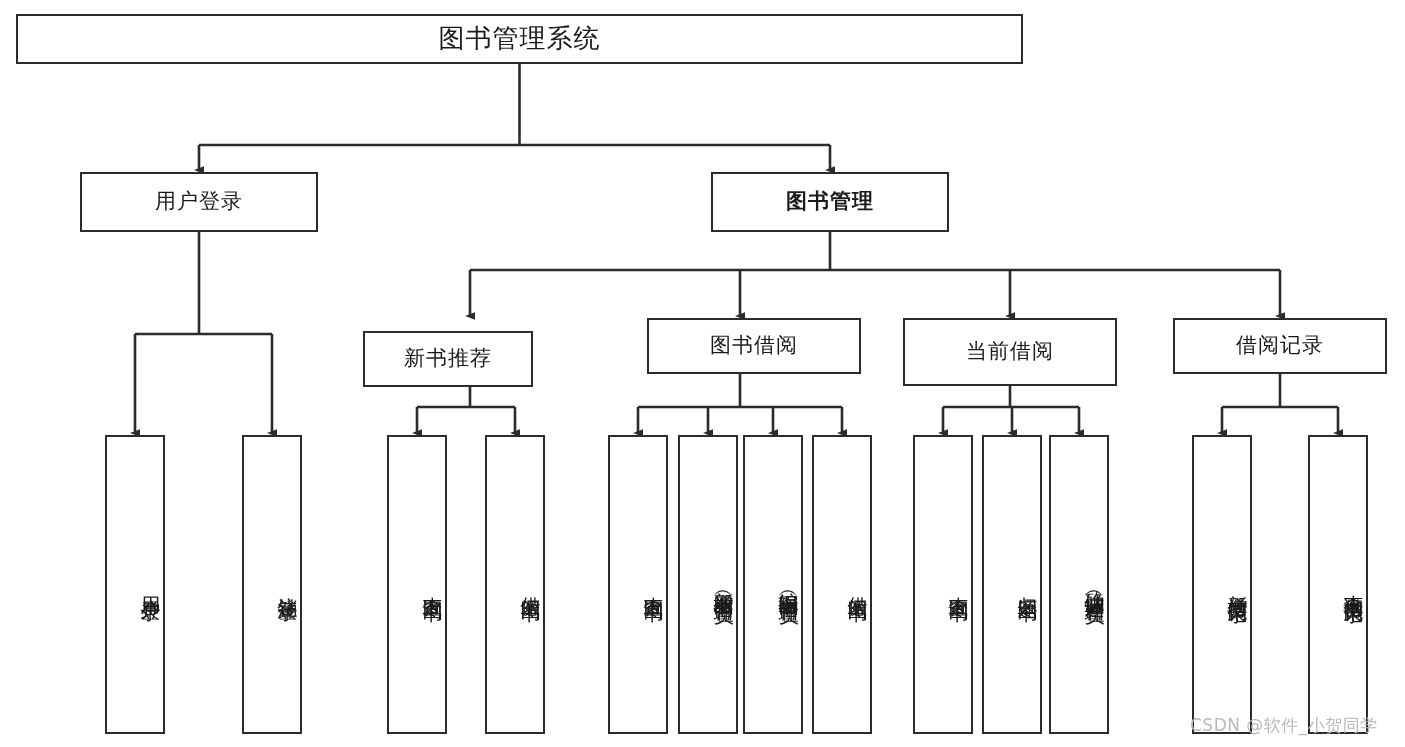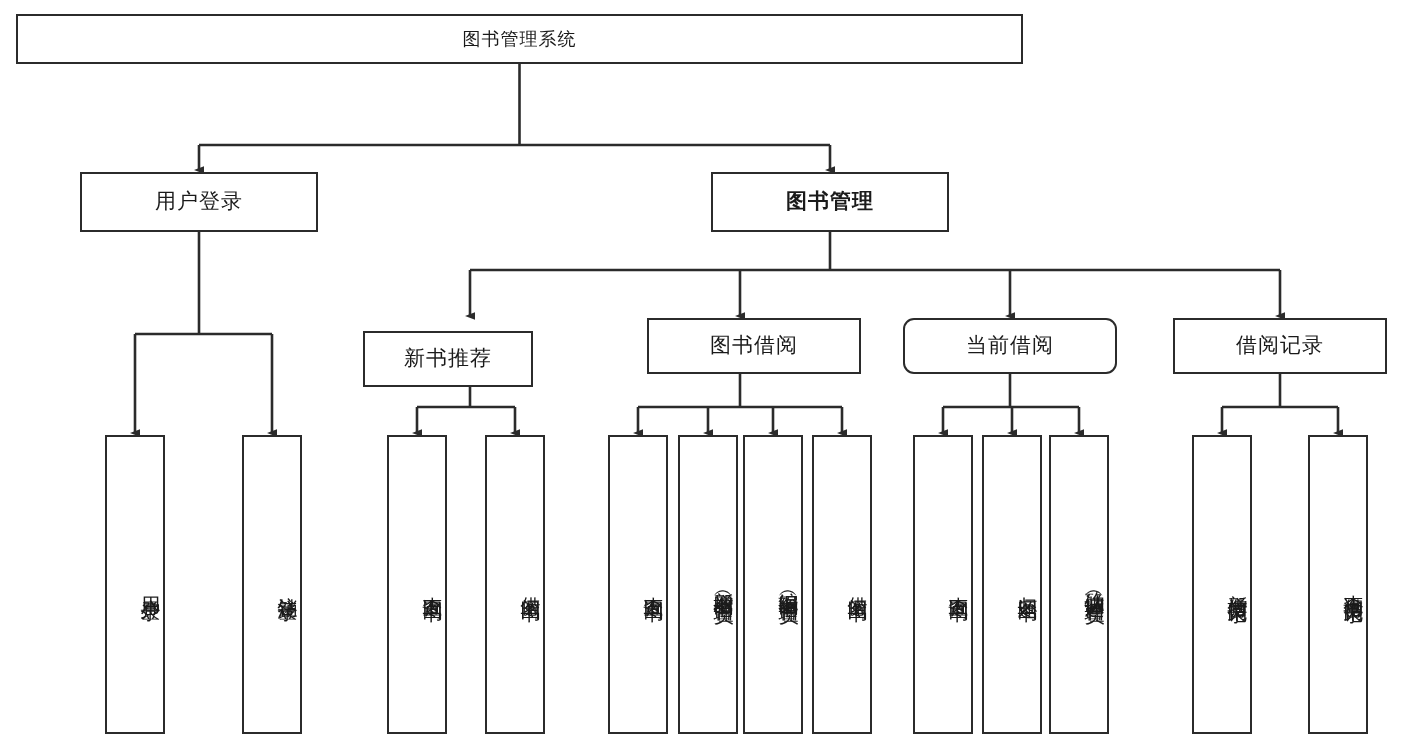--- a/index.html
+++ b/index.html
@@ -51,21 +51,21 @@
     align-items: flex-start;
     justify-content: center;
   }
   .node.vert .vtext {
     writing-mode: vertical-rl;
     text-orientation: upright;
     display: block;
     max-height: 100%;
   }
   #root-node {
-    font-size: 18px;
+    font-size: 26px;
   }
   .watermark {
     position: absolute;
     color: #b9b9b9;
     font-size: 17px;
     white-space: nowrap;
     letter-spacing: 0.5px;
   }
 </style>
 </head>
@@ -115,21 +115,21 @@
         <path d="M 1338 407 L 1338 433" marker-end="url(#arrow)"></path>
       </g>
   </svg>
 
   <div id="nodes-layer">
       <div class="node horiz" id="root-node" style="left: 16px; top: 14px; width: 1007px; height: 50px;">图书管理系统</div>
       <div class="node horiz" style="left: 80px; top: 172px; width: 238px; height: 60px;">用户登录</div>
       <div class="node horiz" style="left: 711px; top: 172px; width: 238px; height: 60px; font-weight: bold;">图书管理</div>
       <div class="node horiz" style="left: 363px; top: 331px; width: 170px; height: 56px;">新书推荐</div>
       <div class="node horiz" style="left: 647px; top: 318px; width: 214px; height: 56px;">图书借阅</div>
-      <div class="node horiz" style="left: 903px; top: 318px; width: 214px; height: 56px; border-radius: 11px;">当前借阅</div>
+      <div class="node horiz" style="left: 903px; top: 318px; width: 214px; height: 68px;">当前借阅</div>
       <div class="node horiz" style="left: 1173px; top: 318px; width: 214px; height: 56px;">借阅记录</div>
       <div class="node vert" style="left: 105px; top: 435px; width: 60px; height: 299px;">
         <span class="vtext">用户登录</span>
       </div>
       <div class="node vert" style="left: 242px; top: 435px; width: 60px; height: 299px;">
         <span class="vtext">注销登录</span>
       </div>
       <div class="node vert" style="left: 387px; top: 435px; width: 60px; height: 299px;">
         <span class="vtext">查询图书</span>
       </div>
@@ -158,14 +158,15 @@
         <span class="vtext">确认归还（管理员）</span>
       </div>
       <div class="node vert" style="left: 1192px; top: 435px; width: 60px; height: 299px;">
         <span class="vtext">新增借阅记录</span>
       </div>
       <div class="node vert" style="left: 1308px; top: 435px; width: 60px; height: 299px;">
         <span class="vtext">查询借阅记录</span>
       </div>
     </div>
 
+  <div class="watermark" style="left: 1190px; top: 714px;">CSDN @软件_小贺同学</div>
 
 </div>
 
 </body></html>

